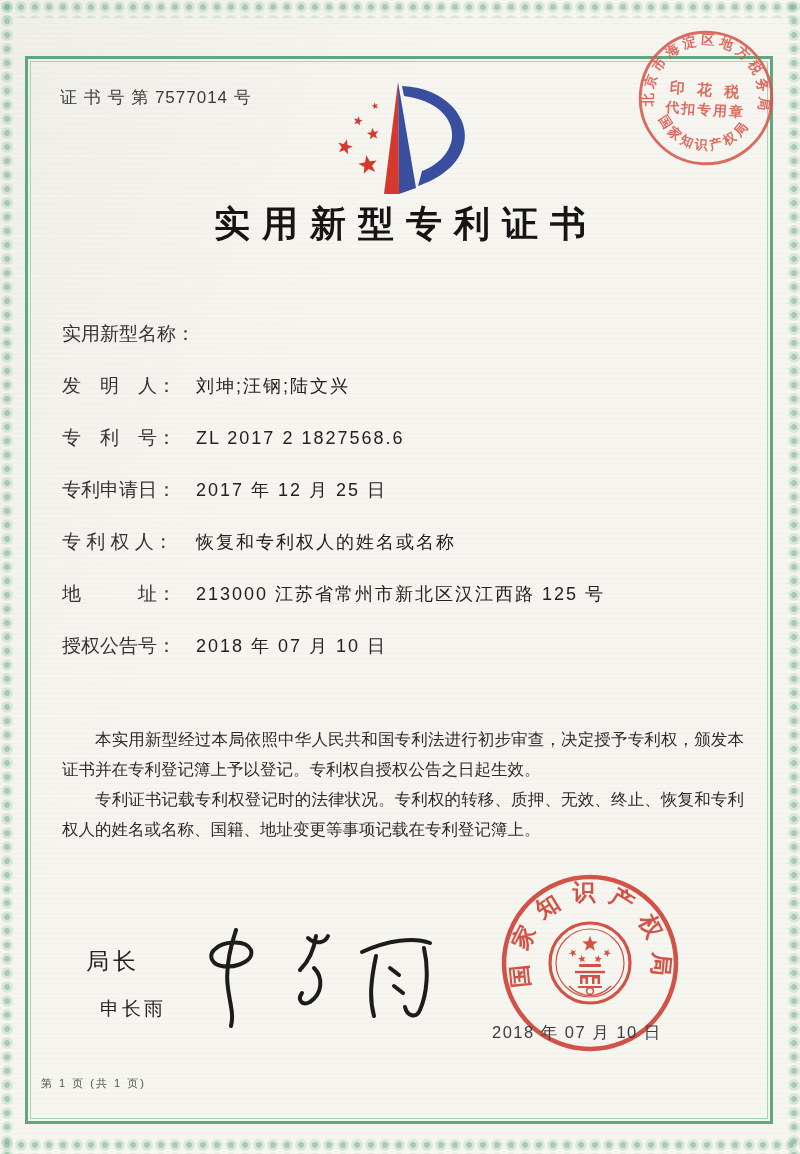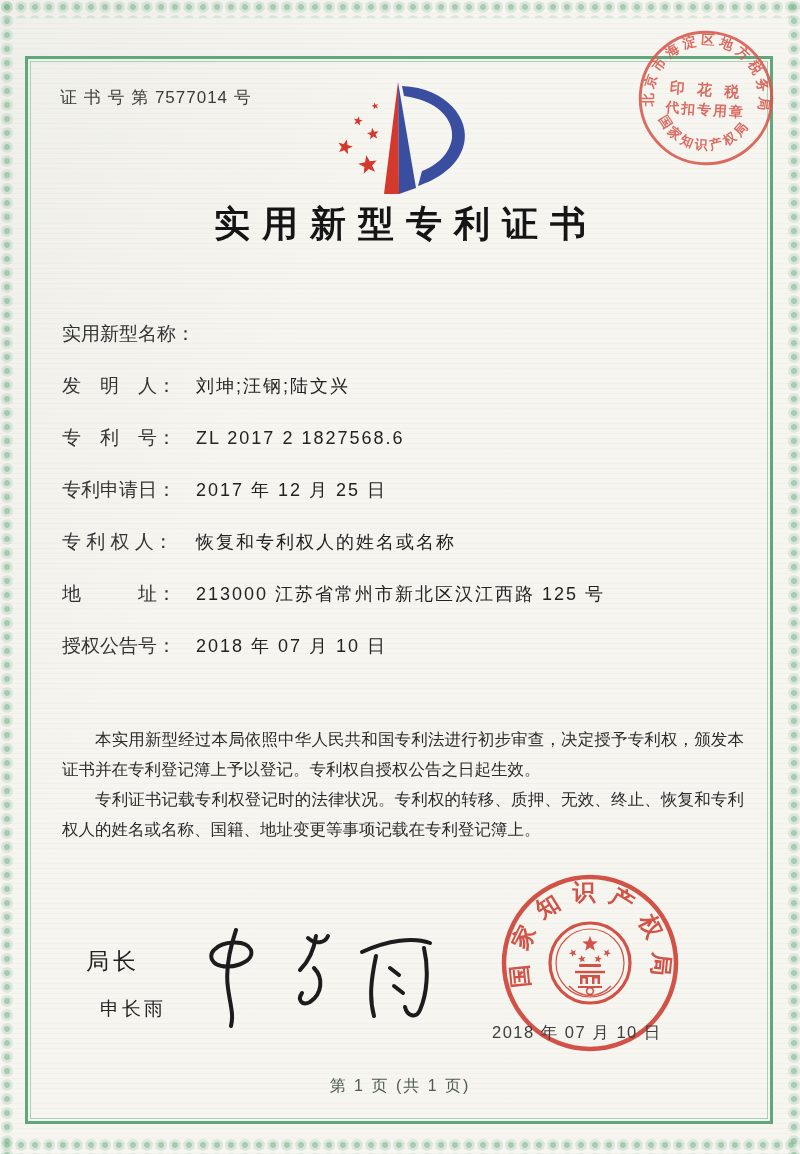--- a/index.html
+++ b/index.html
@@ -51,22 +51,22 @@
   .paragraphs p{margin:0;text-indent:2em;}
   .director-label{position:absolute;left:86px;top:946px;font-size:23px;letter-spacing:4px;color:#222;}
   .director-name{position:absolute;left:100px;top:996px;font-size:19px;letter-spacing:3px;color:#222;}
   .signature{position:absolute;left:198px;top:910px;width:252px;height:126px;}
   .office-seal{position:absolute;left:476px;top:866px;width:228px;height:198px;opacity:.92;}
   .seal-date{
     position:absolute;left:492px;top:1022px;font-size:16.5px;letter-spacing:1.5px;color:#3d3d3d;
   }
   .tax-seal{position:absolute;left:631px;top:23px;width:150px;height:150px;opacity:.88;transform:rotate(4deg);}
   .footer{
-    position:absolute;left:0;right:0;top:1076px;text-align:center;
-    font-size:16px;letter-spacing:2px;color:#4d5a50;
+    position:absolute;left:0;right:0;top:1076px;text-align:left;
+    font-size:11px;letter-spacing:2px;color:#4d5a50;padding-left:41px;
   }
 </style>
 </head>
 <body>
 
 <div class="page">
 
   <svg width="0" height="0" style="position:absolute" aria-hidden="true">
     <defs>
       <path id="star" d="M 0,-10 L 2.47,-3.4 L 9.51,-3.09 L 3.99,1.3 L 5.88,8.09 L 0,4.2 L -5.88,8.09 L -3.99,1.3 L -9.51,-3.09 L -2.47,-3.4 Z"></path>

